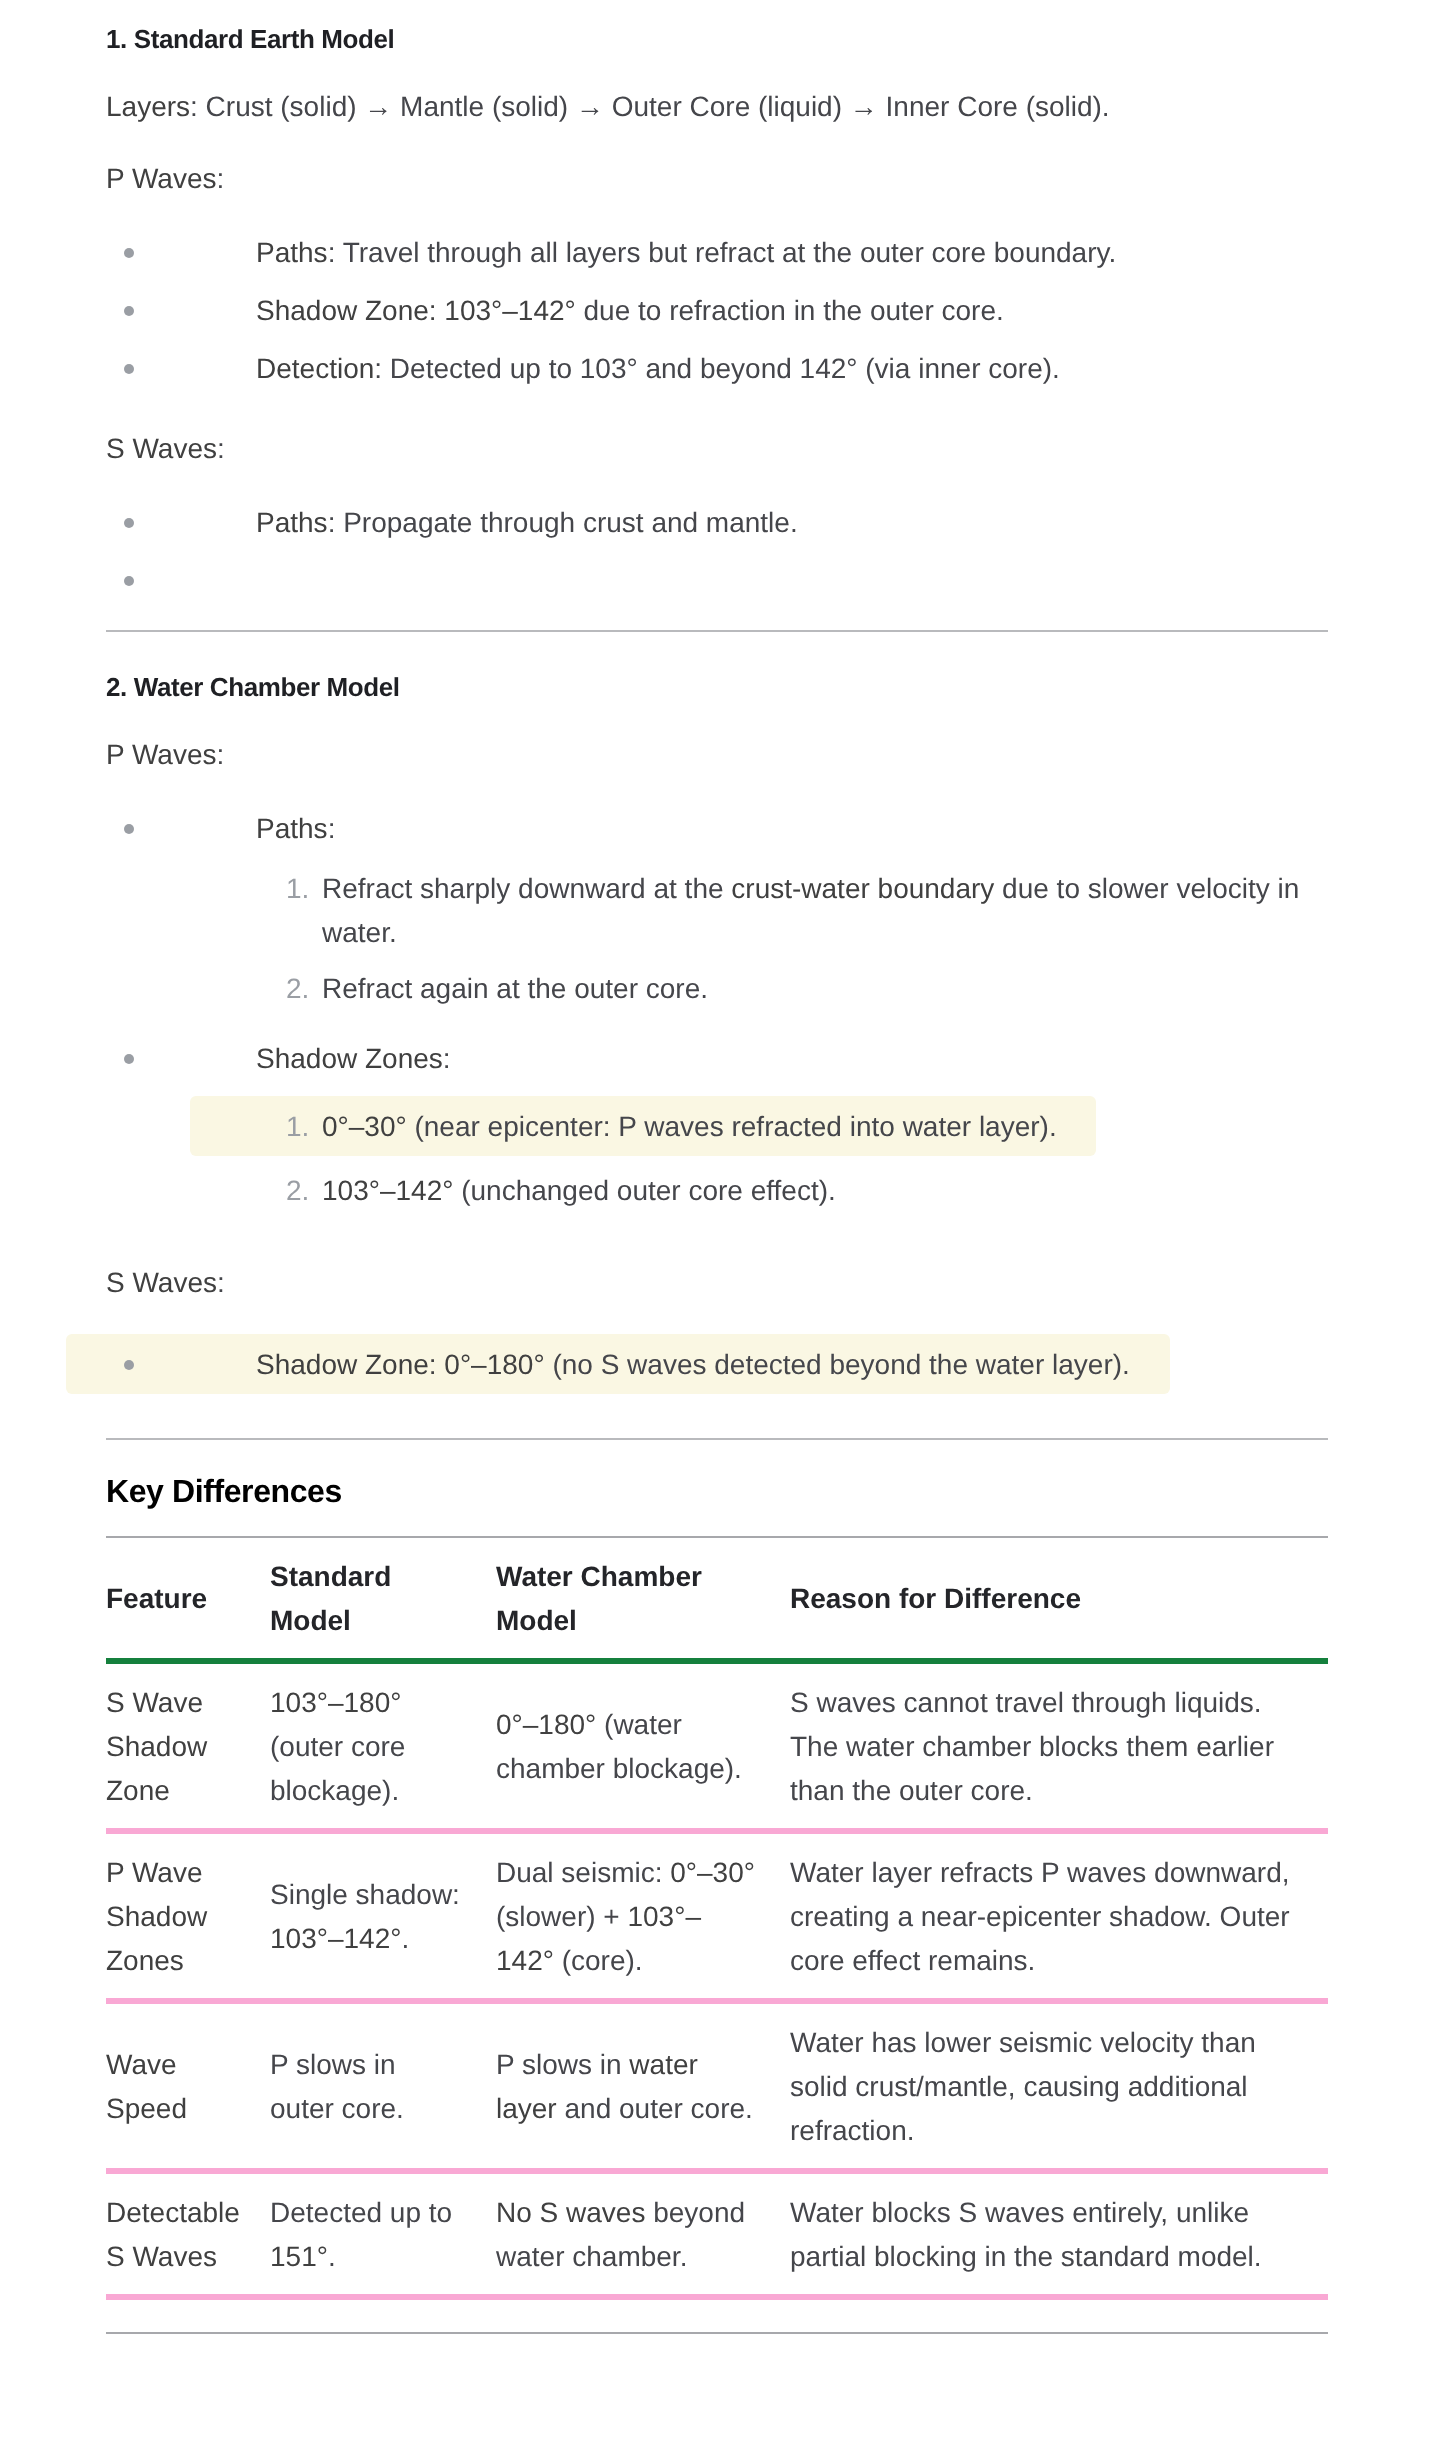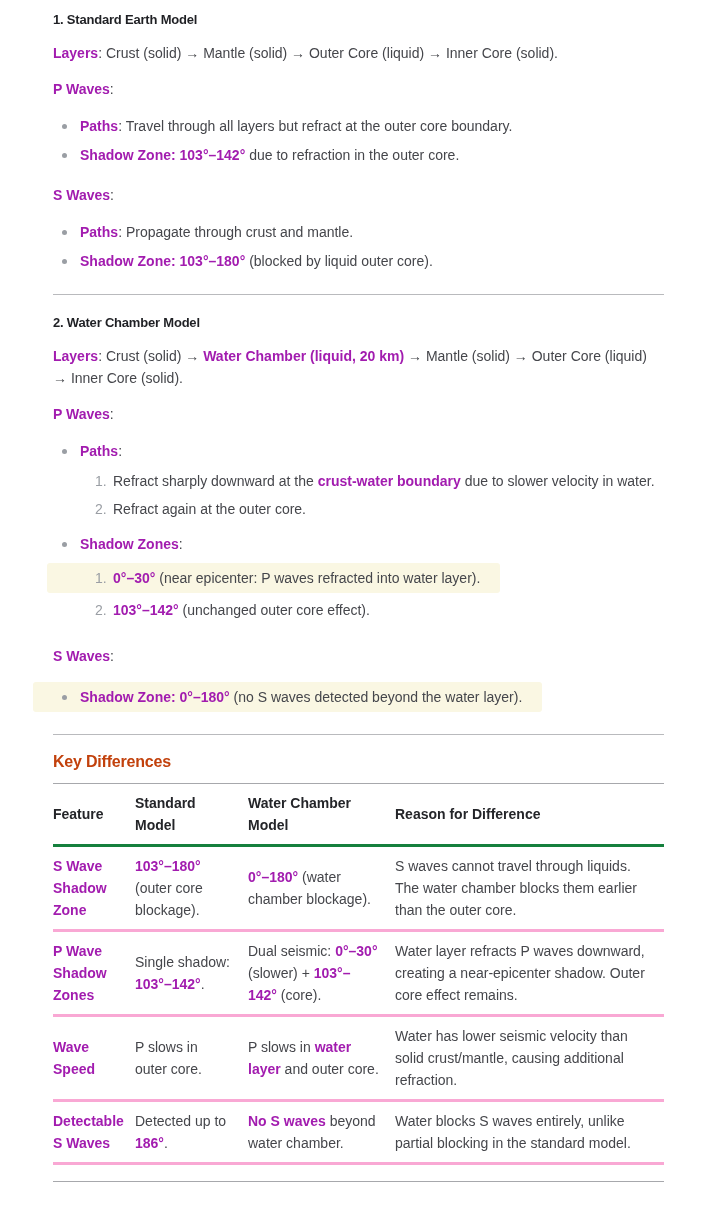--- a/index.html
+++ b/index.html
@@ -15,36 +15,36 @@
   h3.sec-heading {
     font-size:13px;
     font-weight:700;
     color:#1f2024;
     letter-spacing:-0.2px;
     margin:0 0 15px 0;
   }
   h3.sub-heading {
     font-size:16px;
     font-weight:700;
-    color:#c2410c;
+    color:#000000;
     letter-spacing:-0.2px;
     margin:18px 0 0 0;
   }
   p.para { margin:14px 0; line-height:22px; }
-  strong { font-weight:700; color:#a21caf; }
+  strong { font-weight:400; color:#404040; }
 
   hr.divider {
     border:none;
     border-top:1px solid #b9babd;
     margin:22px 0 20px 0;
   }
 
   
   .ul { margin:15px 0 18px 0; }
-  .li { display:flex; align-items:flex-start; margin:7px 0; line-height:22px; }
+  .li { display:flex; align-items:flex-start; margin:7px 0; line-height:22px;gap:48px; }
   .li .bullet {
     flex:none; width:5px; height:5px; border-radius:50%;
     background:#9a9ea4; margin:9px 13px 0 9px;
   }
   .li-body { line-height:22px; }
   .li.hl {
     background:#faf7e3; width:fit-content; border-radius:3px;
     padding:4px 20px 4px 20px; margin:3px 0 3px -20px;justify-content:center;
   }
 
@@ -92,39 +92,41 @@
   <p class="para"><strong>P Waves</strong><span>:</span></p>
   <div class="ul">
     <div class="li">
       <span class="bullet"></span>
       <div class="li-body"><strong>Paths</strong><span>: Travel through all layers but refract at the outer core boundary.</span></div>
     </div>
     <div class="li">
       <span class="bullet"></span>
       <div class="li-body"><strong>Shadow Zone: 103°–142°</strong><span> due to refraction in the outer core.</span></div>
     </div>
+    <div class="li">
+      <span class="bullet"></span>
+      <div class="li-body"><strong>Detection</strong><span>: Detected up to 103° and beyond 142° (via inner core).</span></div>
+    </div>
   </div>
 
   <p class="para"><strong>S Waves</strong><span>:</span></p>
   <div class="ul">
     <div class="li">
       <span class="bullet"></span>
       <div class="li-body"><strong>Paths</strong><span>: Propagate through crust and mantle.</span></div>
     </div>
     <div class="li">
       <span class="bullet"></span>
-      <div class="li-body"><strong>Shadow Zone: 103°–180°</strong><span> (blocked by liquid outer core).</span></div>
     </div>
   </div>
 
   <hr class="divider">
 
   <h3 class="sec-heading">2. Water Chamber Model</h3>
 
-  <p class="para"><strong>Layers</strong><span>: Crust (solid) → </span><strong>Water Chamber (liquid, 20 km)</strong><span> → Mantle (solid) → Outer Core (liquid) → Inner Core (solid).</span></p>
 
   <p class="para"><strong>P Waves</strong><span>:</span></p>
   <div class="ul">
     <div class="li">
       <span class="bullet"></span>
       <div class="li-body">
         <span><strong>Paths</strong><span>:</span></span>
         <div class="ol">
           <div class="oli">
             <span class="num">1.</span>
@@ -196,21 +198,21 @@
         <td><span>Water layer refracts P waves downward, creating a near-epicenter shadow. Outer core effect remains.</span></td>
       </tr>
       <tr>
         <td class="feature"><strong>Wave Speed</strong></td>
         <td><span>P slows in outer core.</span></td>
         <td><span>P slows in </span><strong>water layer</strong><span> and outer core.</span></td>
         <td><span>Water has lower seismic velocity than solid crust/mantle, causing additional refraction.</span></td>
       </tr>
       <tr>
         <td class="feature"><strong>Detectable S Waves</strong></td>
-        <td><span>Detected up to </span><strong>186°</strong><span>.</span></td>
+        <td><span>Detected up to </span><strong>151°</strong><span>.</span></td>
         <td><strong>No S waves</strong><span> beyond water chamber.</span></td>
         <td><span>Water blocks S waves entirely, unlike partial blocking in the standard model.</span></td>
       </tr>
       <tr>
         <td class="feature"></td>
         <td></td>
         <td></td>
         <td></td>
       </tr>
     </tbody>

